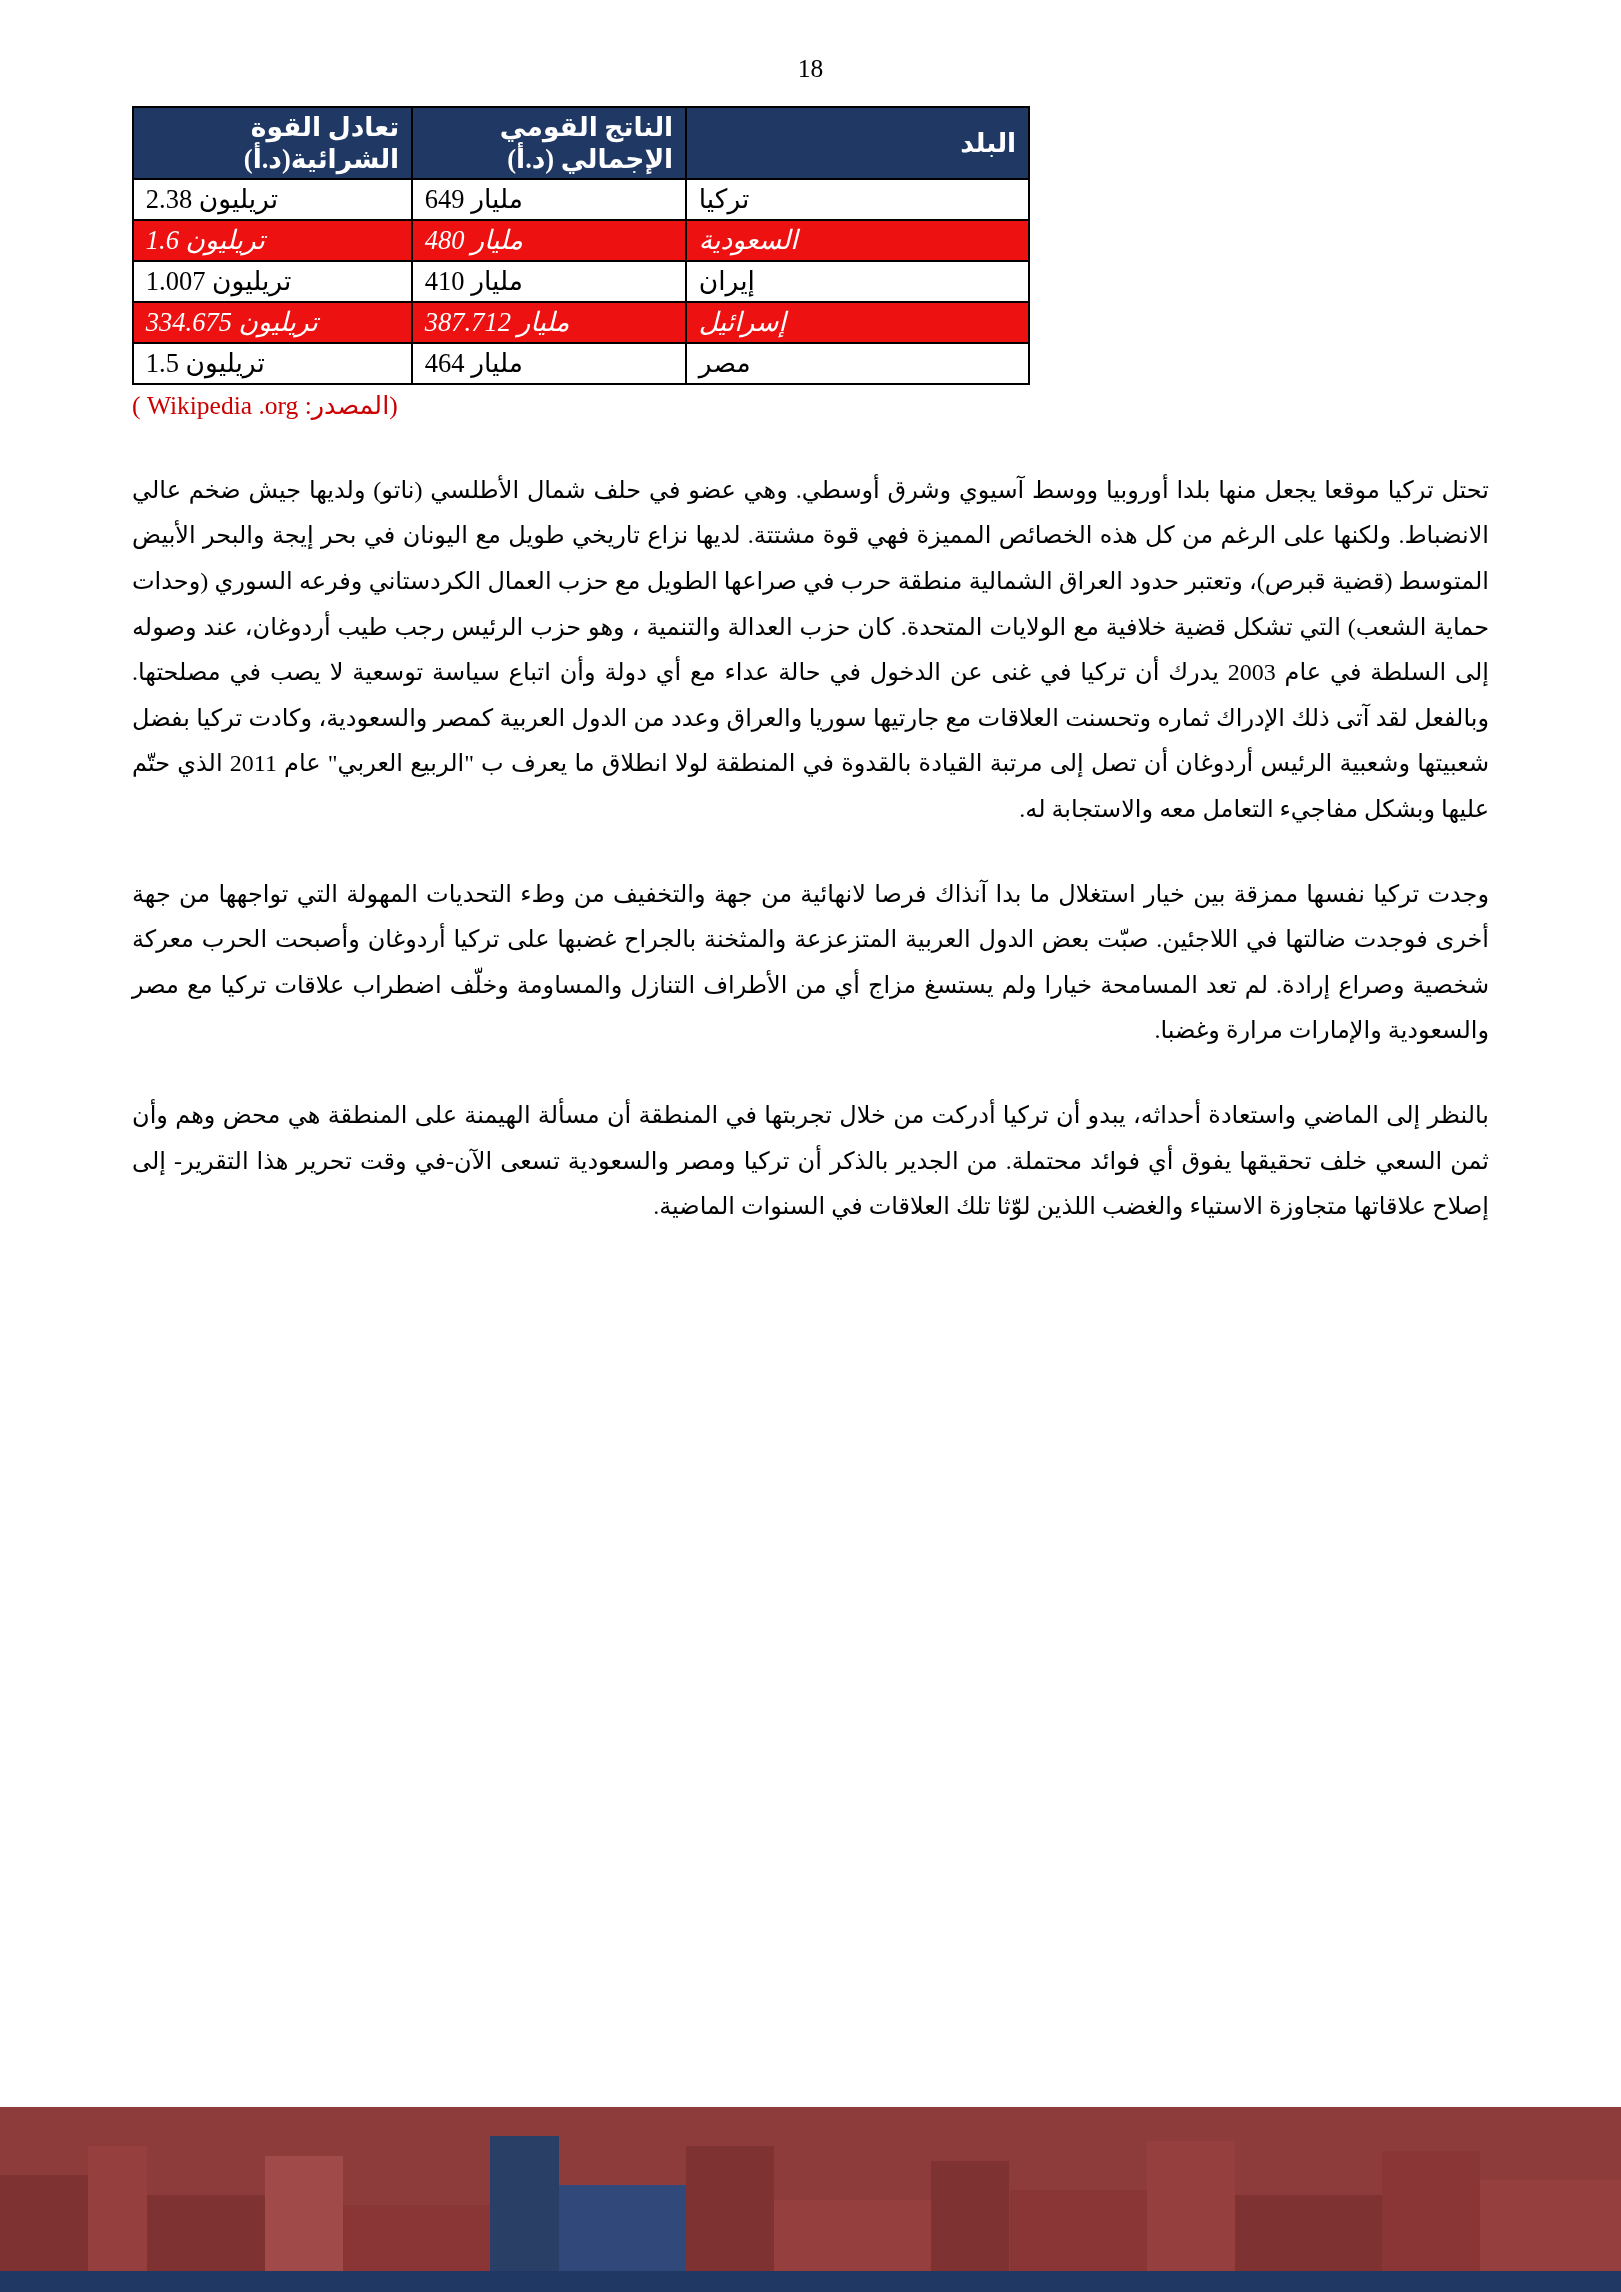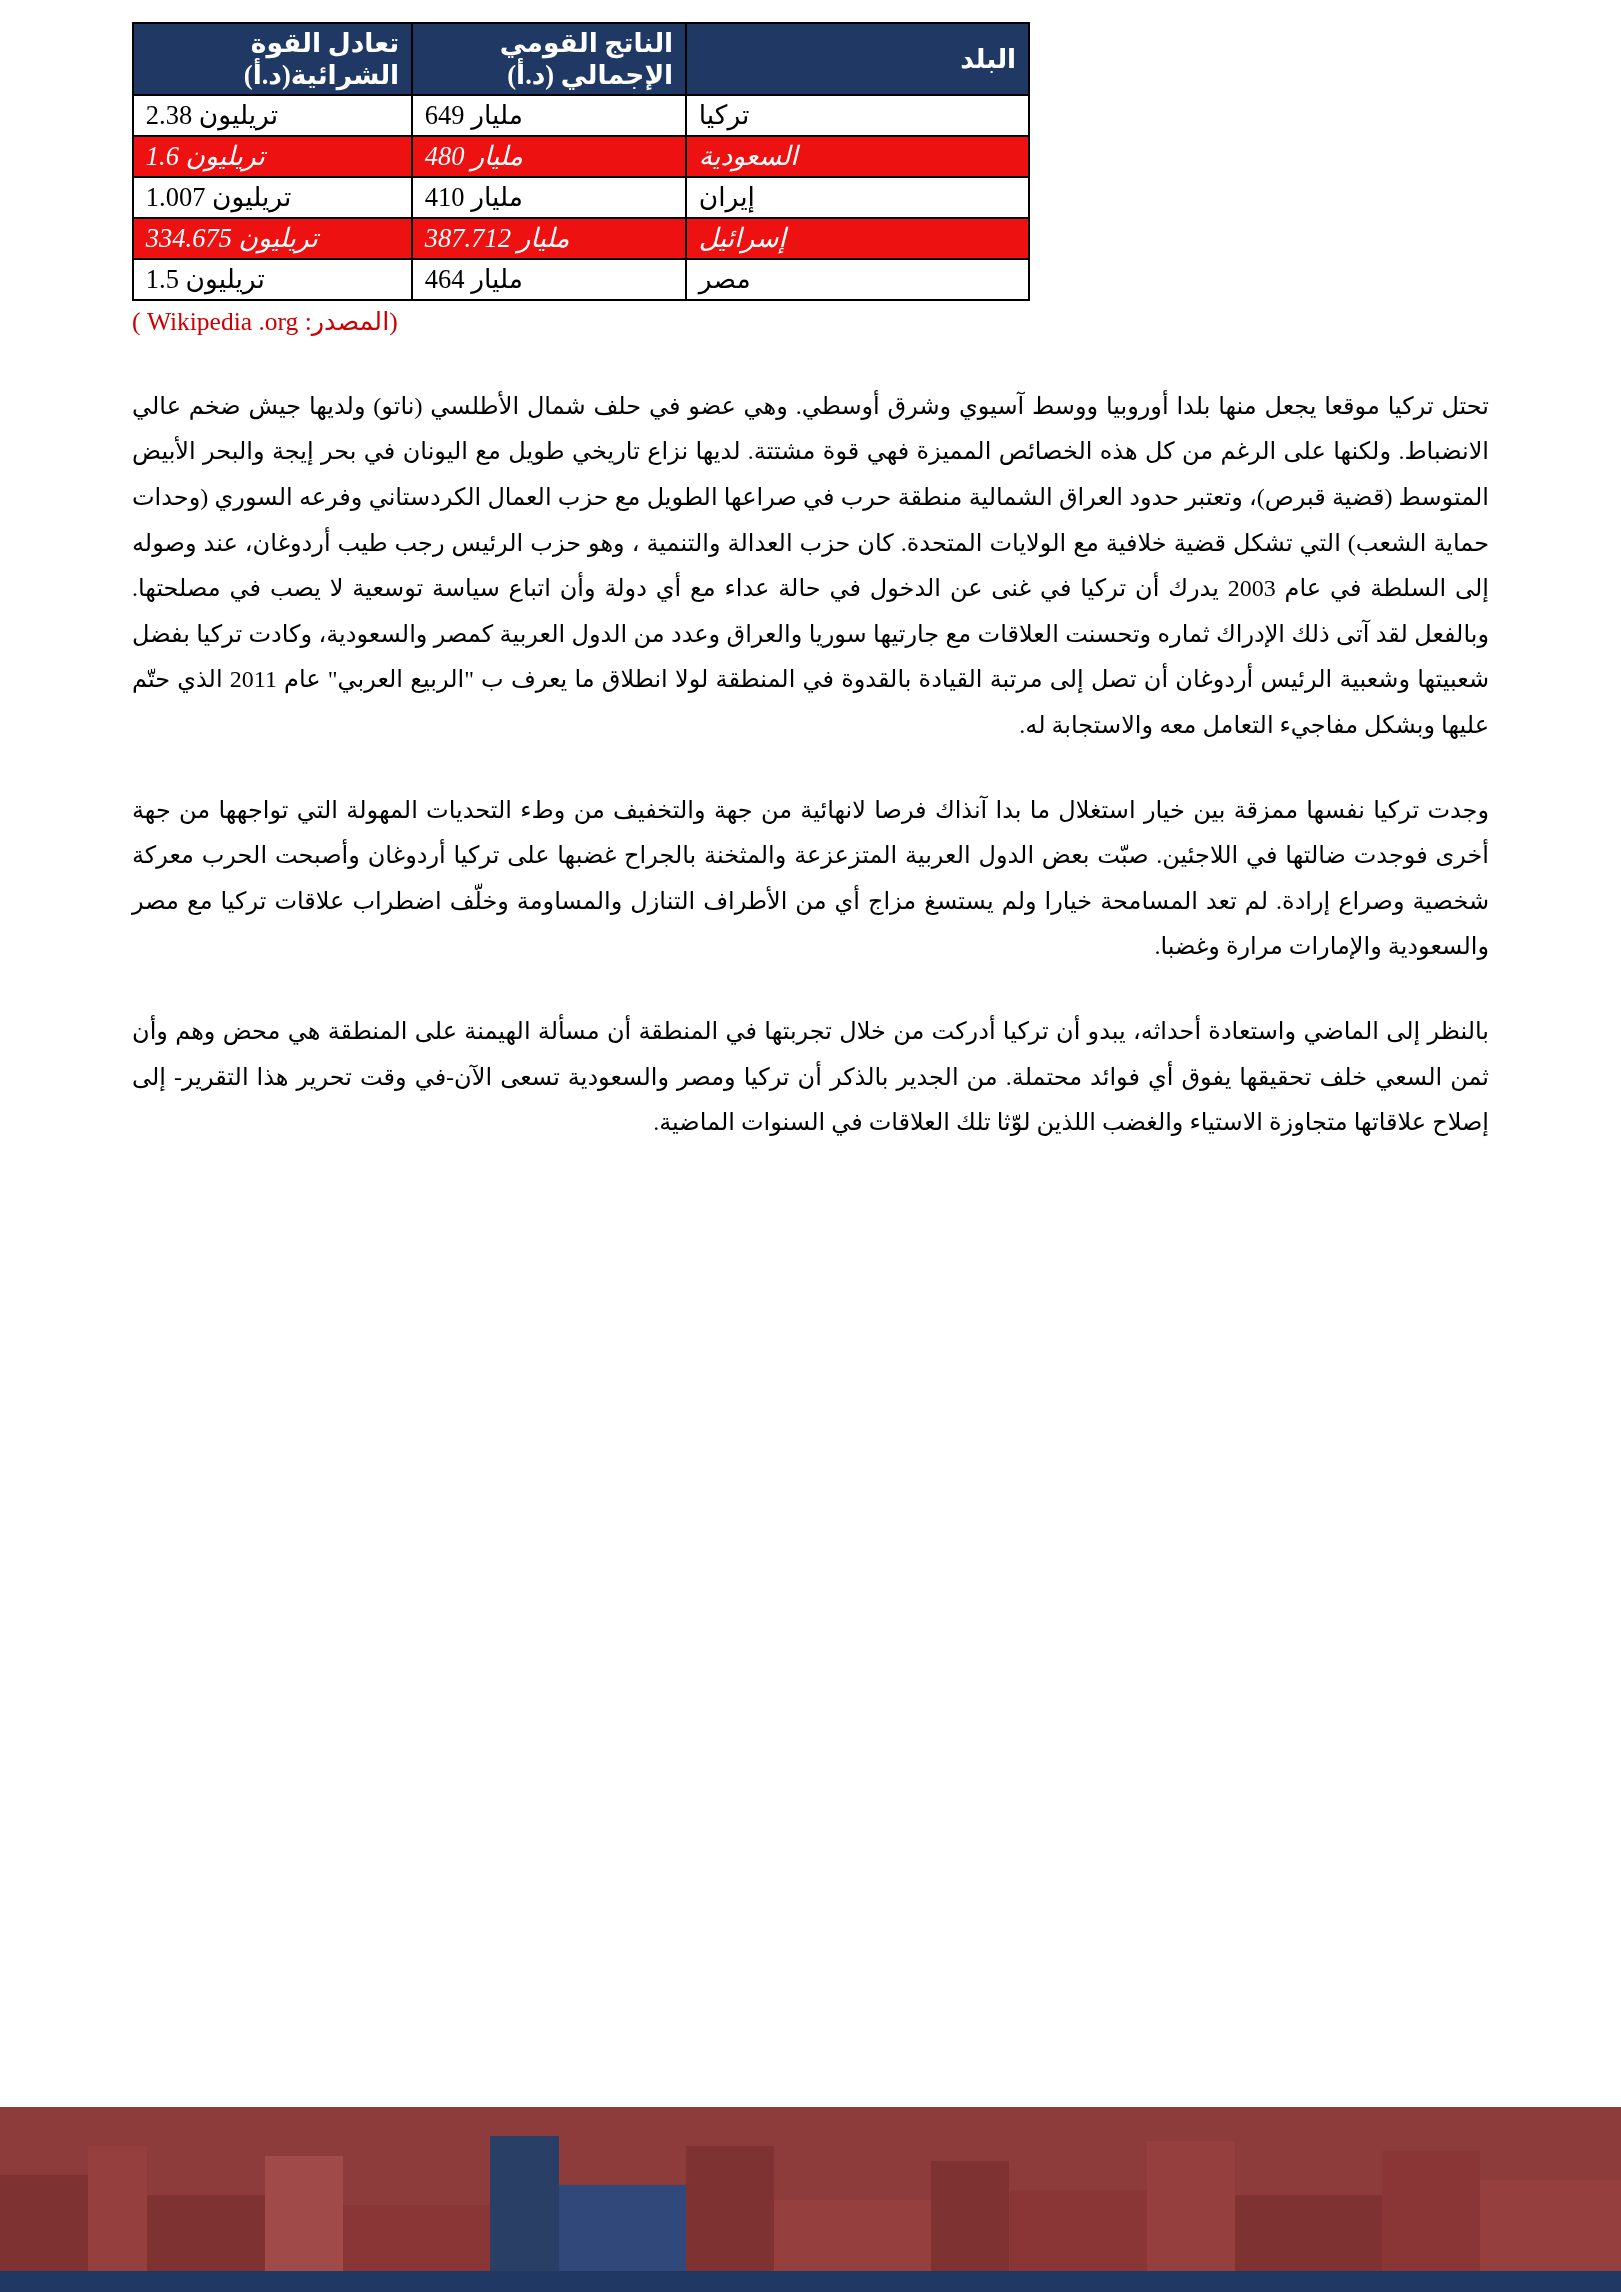--- a/index.html
+++ b/index.html
@@ -80,20 +80,21 @@
     position:absolute;left:0;bottom:0;width:100%;height:21.6px;
     background:var(--footer-navy);
   }
 </style>
 </head>
 <body>
 
 <div class="page" dir="rtl">
   <div class="content">
 
+    <div class="page-number">18</div>
 
     <table class="gdp-table">
       <colgroup>
         <col style="width:343px">
           <col style="width:274px">
           <col style="width:279px">
       </colgroup>
       <thead>
         <tr>
           <th>البلد</th>

